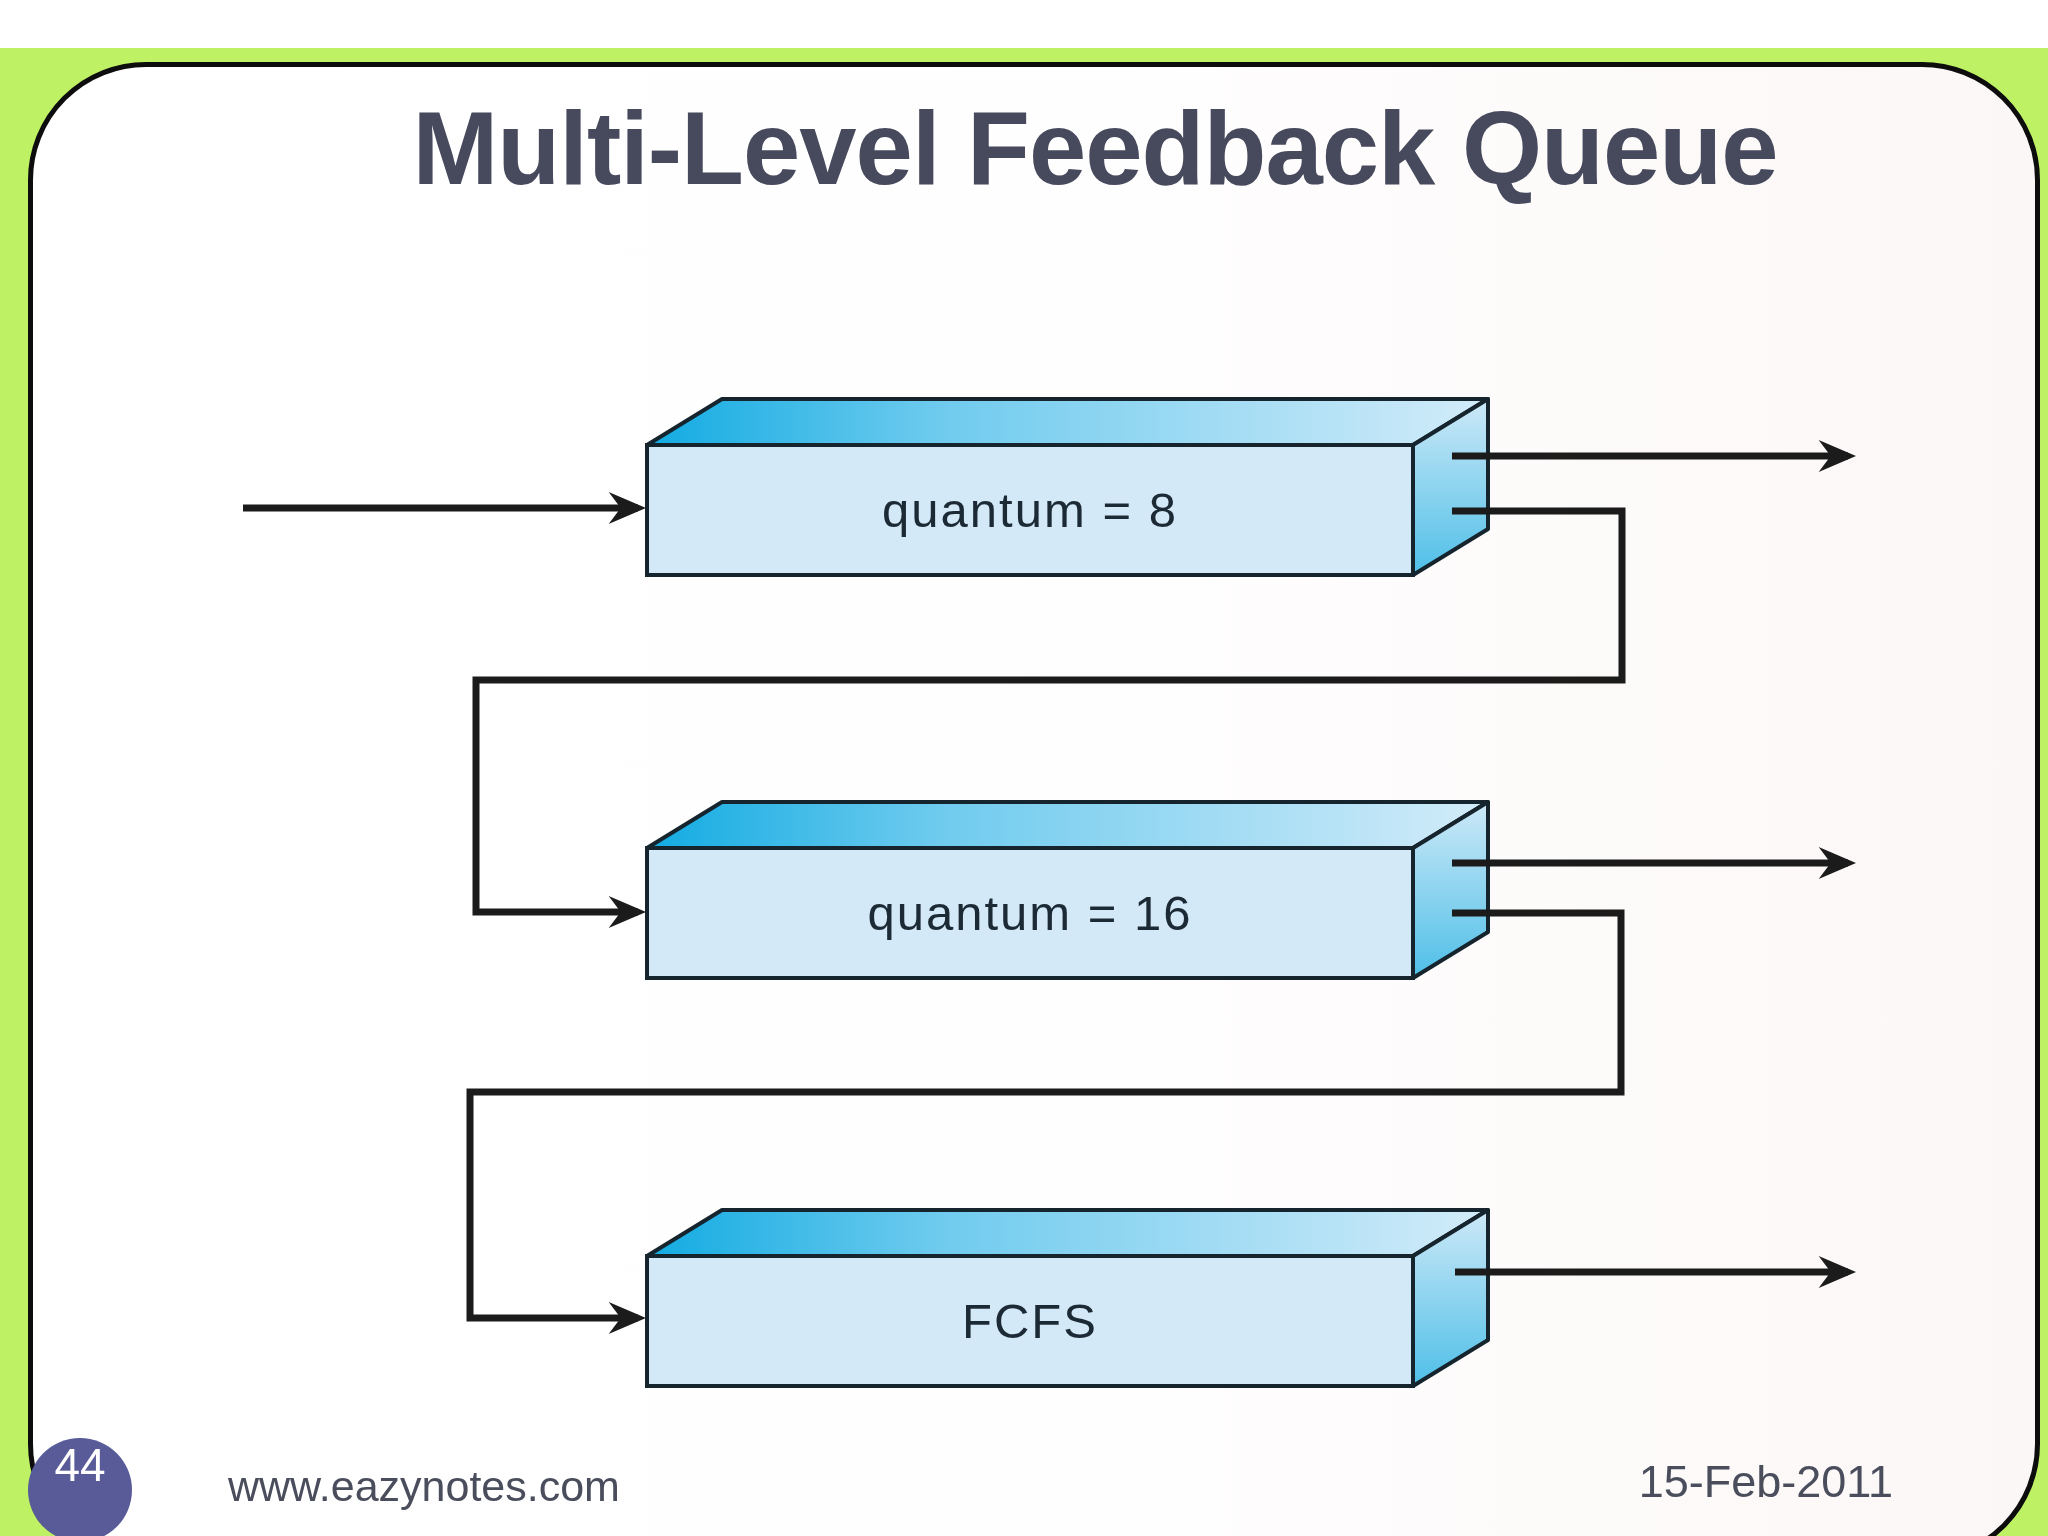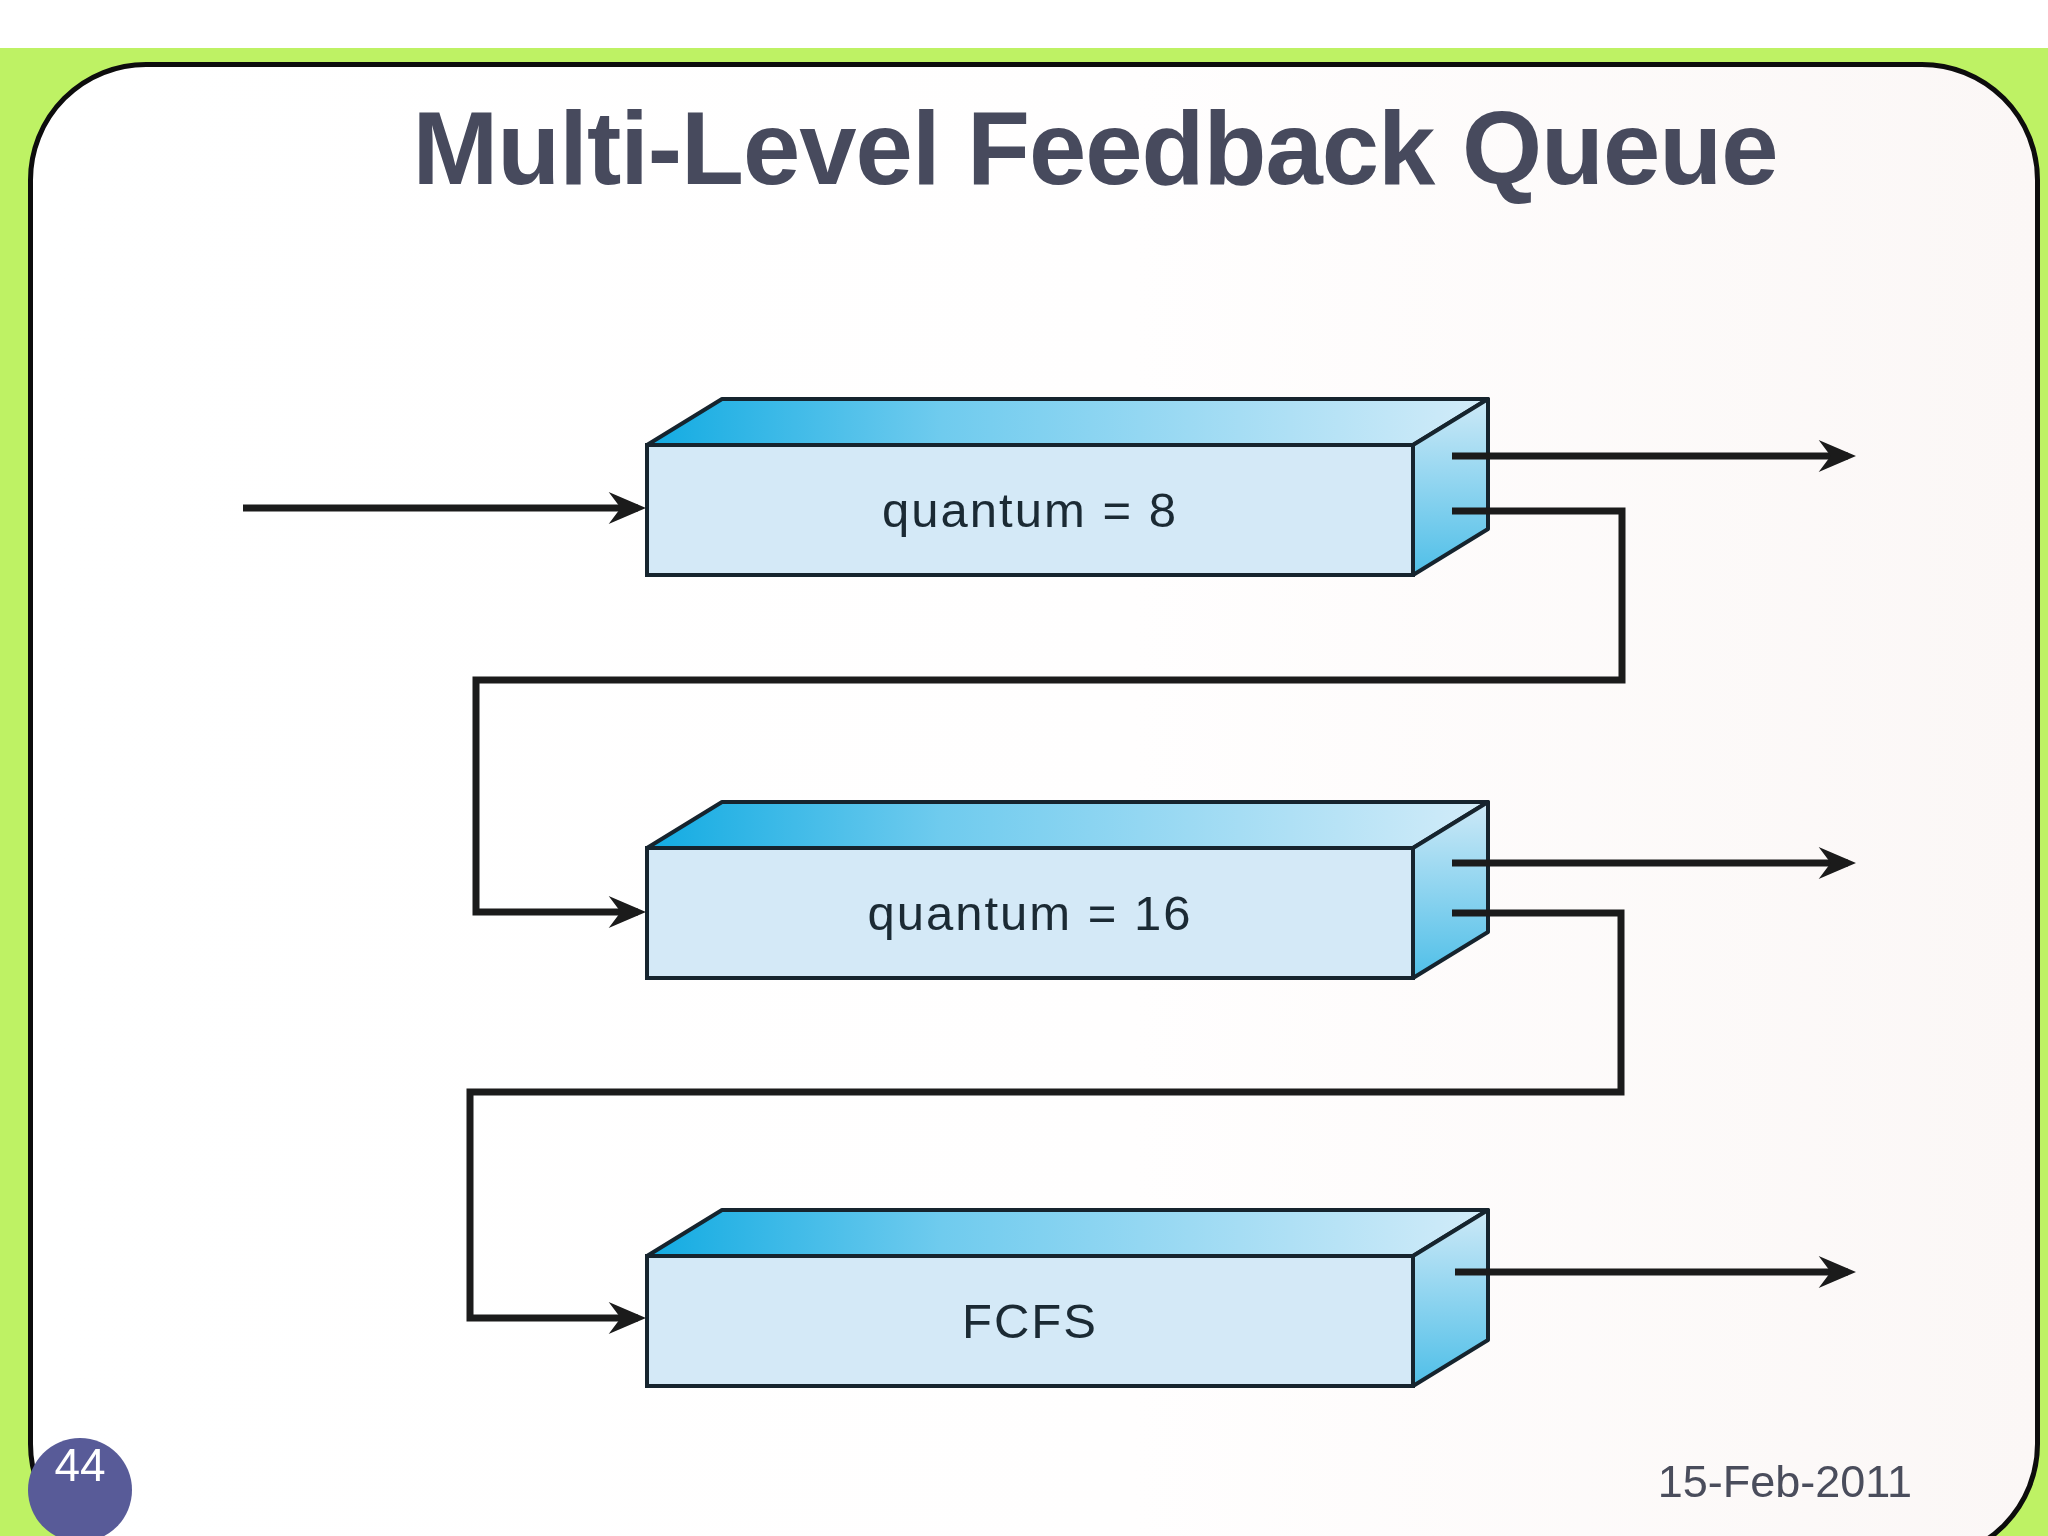--- a/index.html
+++ b/index.html
@@ -68,21 +68,21 @@
   }
   .footer-website {
     position: absolute;
     left: 228px;
     top: 1414px;
     font-size: 43px;
     color: #4a4d5c;
   }
   .footer-date {
     position: absolute;
-    right: 136px;
+    right: 155px;
     top: 1408px;
     font-size: 45px;
     color: #4a4d5c;
   }
 </style>
 </head>
 <body>
 
 <div class="stage">
 
@@ -139,16 +139,17 @@
 
     <polyline points="1452,865 1621,865 1621,1044 470,1044 470,1270 638,1270" fill="none" stroke="#1b1b1b" stroke-width="7" stroke-linejoin="miter" marker-end="url(#arrowHead)"></polyline>
 
     <line x1="1455" y1="1224" x2="1848" y2="1224" stroke="#1b1b1b" stroke-width="7" marker-end="url(#arrowHead)"></line>
   </svg>
 
   <div class="page-circle">
     <span>44</span>
   </div>
 
+  <div class="footer-website">www.eazynotes.com</div>
 
   <div class="footer-date">15-Feb-2011</div>
 
 </div>
 
 </body></html>

